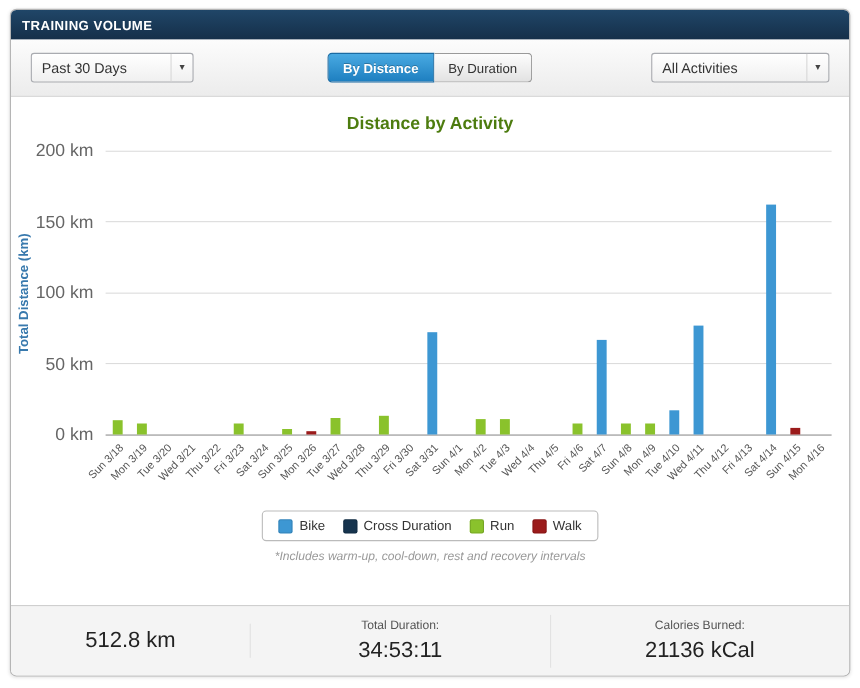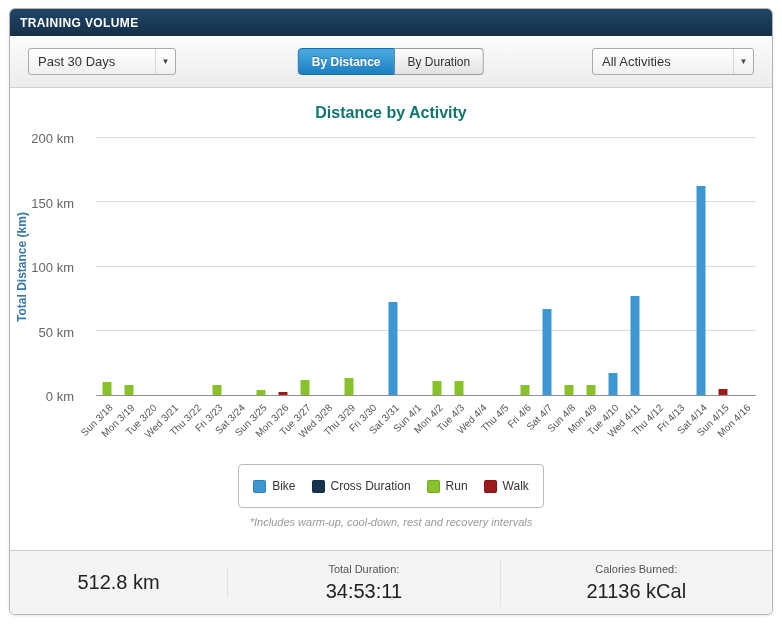--- a/index.html
+++ b/index.html
@@ -97,21 +97,21 @@
     color: #ffffff;
     font-weight: bold;
     text-shadow: 0 -1px 0 rgba(0,0,0,0.25);
   }
   .chart-section { flex: 1 1 auto; position: relative; }
   .chart-title {
     text-align: center;
     margin: 16px 0 2px 0;
     font-size: 16px;
     font-weight: bold;
-    color: #0f766e;
+    color: #4d7c0f;
   }
   .chart-area { position: relative; height: 338px; }
   .plot {
     position: absolute;
     left: 86px;
     right: 16px;
     top: 14px;
     height: 258px;
     border-bottom: 1px solid #8f8f8f;
   }
@@ -129,23 +129,23 @@
   }
   .yaxis {
     position: absolute;
     left: 34px;
     width: 48px;
     top: 14px;
     height: 258px;
   }
   .ytick {
     position: absolute;
-    right: 18px;
+    right: 7px;
     transform: translateY(50%);
-    font-size: 13px;
+    font-size: 16px;
     color: #666666;
     white-space: nowrap;
   }
   .ytitle {
     position: absolute;
     left: 2px;
     top: 14px;
     height: 258px;
     width: 20px;
     display: flex;
@@ -179,21 +179,21 @@
     display: flex;
     justify-content: center;
     margin-top: 2px;
   }
   .legend-box {
     display: inline-flex;
     align-items: center;
     gap: 16px;
     border: 1px solid #bbbbbb;
     border-radius: 4px;
-    padding: 14px 14px;
+    padding: 6px 14px;
     background: #ffffff;
   }
   .legend-item {
     display: inline-flex;
     align-items: center;
     gap: 6px;
     font-size: 12px;
     color: #333333;
   }
   .swatch {

